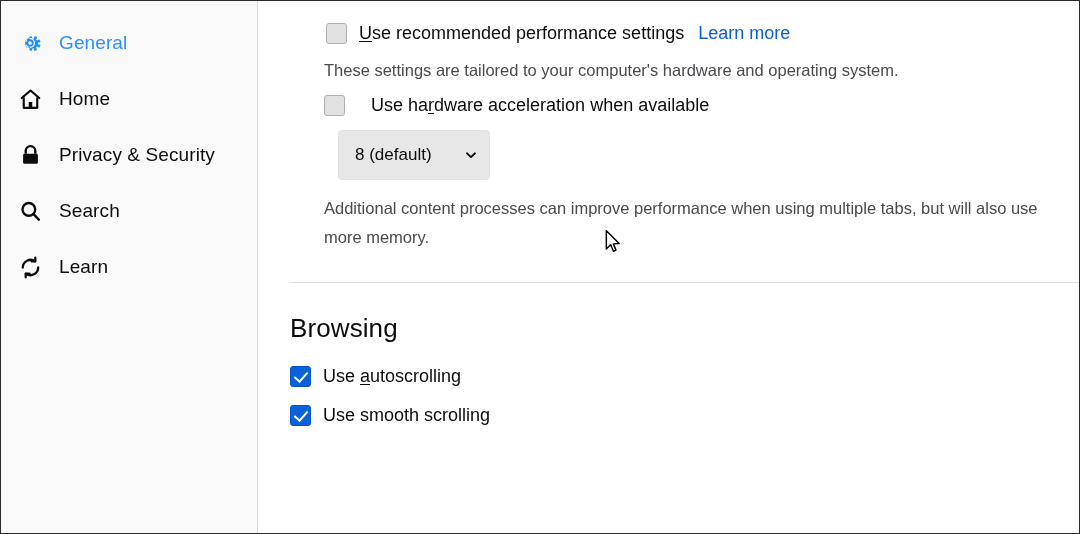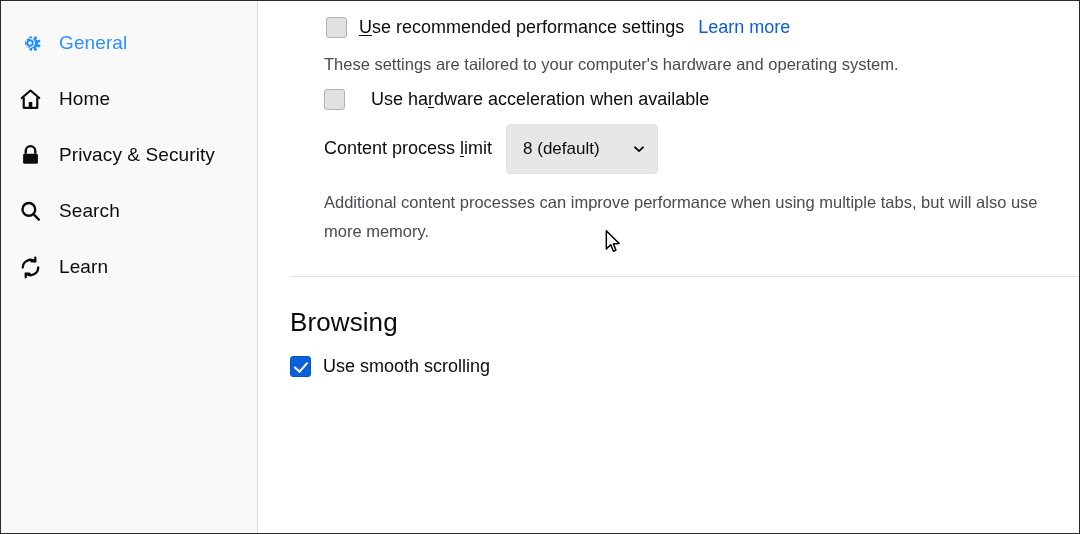--- a/index.html
+++ b/index.html
@@ -225,53 +225,56 @@
         </svg>
       </span>
       <span class="nav-label">Learn</span>
     </div>
   </nav>
 
   <main class="content">
 
     <section>
 
-      <div class="row" style="margin-top:16px;padding-left:36px;">
+      <div class="row" style="margin-top:22px;padding-left:36px;">
         <span class="cb unchecked"></span>
         <span class="cb-label" style="margin-left:12px;"><span class="ak">U</span><span>se recommended performance settings</span></span>
         <a class="link" style="margin-left:14px;">Learn more</a>
       </div>
 
       <p class="desc" style="margin-top:12px; margin-left:34px;">These settings are tailored to your computer's hardware and operating system.</p>
 
       <div class="row" style="margin-top:10px; margin-left:34px;">
         <span class="cb unchecked"></span>
         <span class="cb-label" style="margin-left:26px;"><span>Use ha</span><span class="ak">r</span><span>dware acceleration when available</span></span>
       </div>
 
       <div class="row" style="margin-top:14px; margin-left:34px;">
-        <span class="field-label"><span>Content process </span><span class="ak">l</span><span>imit</span></span>
         <span class="select" style="margin-left:14px;">
           <span class="select-value">8 (default)</span>
           <span class="chev">
             <svg width="14" height="14" viewBox="0 0 16 16" fill="none" stroke="#0c0c0d" stroke-width="2" stroke-linecap="round" stroke-linejoin="round">
               <path d="M3.4 6 8 10.4 12.6 6"></path>
             </svg>
           </span>
         </span>
       </div>
 
       <p class="desc" style="margin-top:14px; margin-left:34px; max-width:742px;">Additional content processes can improve performance when using multiple tabs, but will also use more memory.</p>
     </section>
 
     <div class="divider" style="margin-top:30px; margin-right:0;"></div>
 
     <section>
       <h2 class="section-title" style="margin-top:30px;">Browsing</h2>
 
+      <div class="row" style="margin-top:22px;">
+        <span class="cb checked"></span>
+        <span class="cb-label" style="margin-left:12px;"><span>Use </span><span class="ak">a</span><span>utoscrolling</span></span>
+      </div>
 
       <div class="row" style="margin-top:18px;">
         <span class="cb checked"></span>
         <span class="cb-label" style="margin-left:12px;">Use smooth scrolling</span>
       </div>
     </section>
 
     <span class="cursor">
       <svg width="18" height="24" viewBox="0 0 12 18">
         <path d="M1 0.6 L1 14.2 L4.3 11.1 L6.3 15.9 L8.2 15.1 L6.3 10.4 L10.6 10.2 Z" fill="#ffffff" stroke="#000000" stroke-width="1.1" stroke-linejoin="round"></path>

